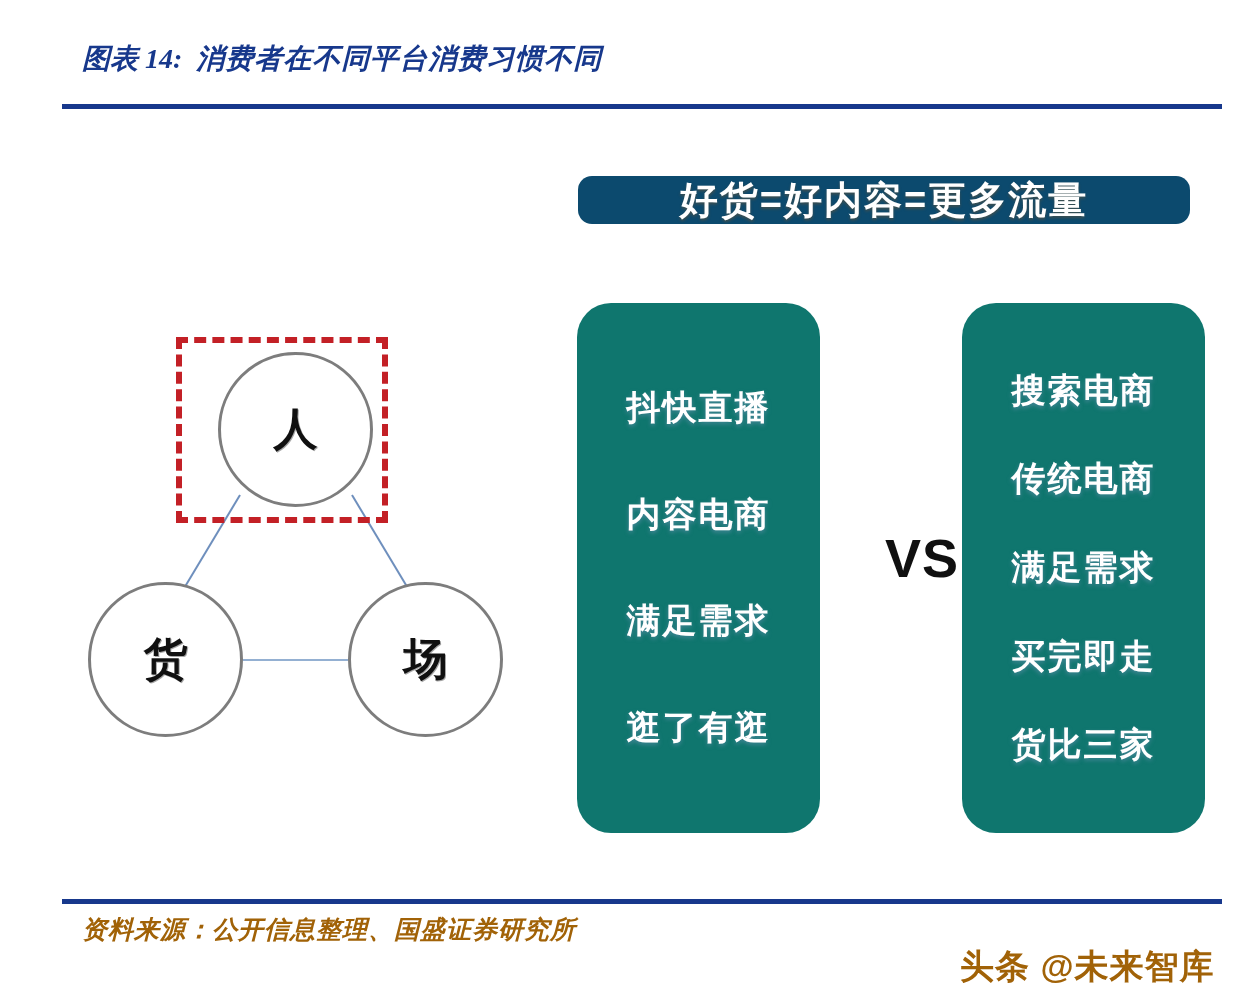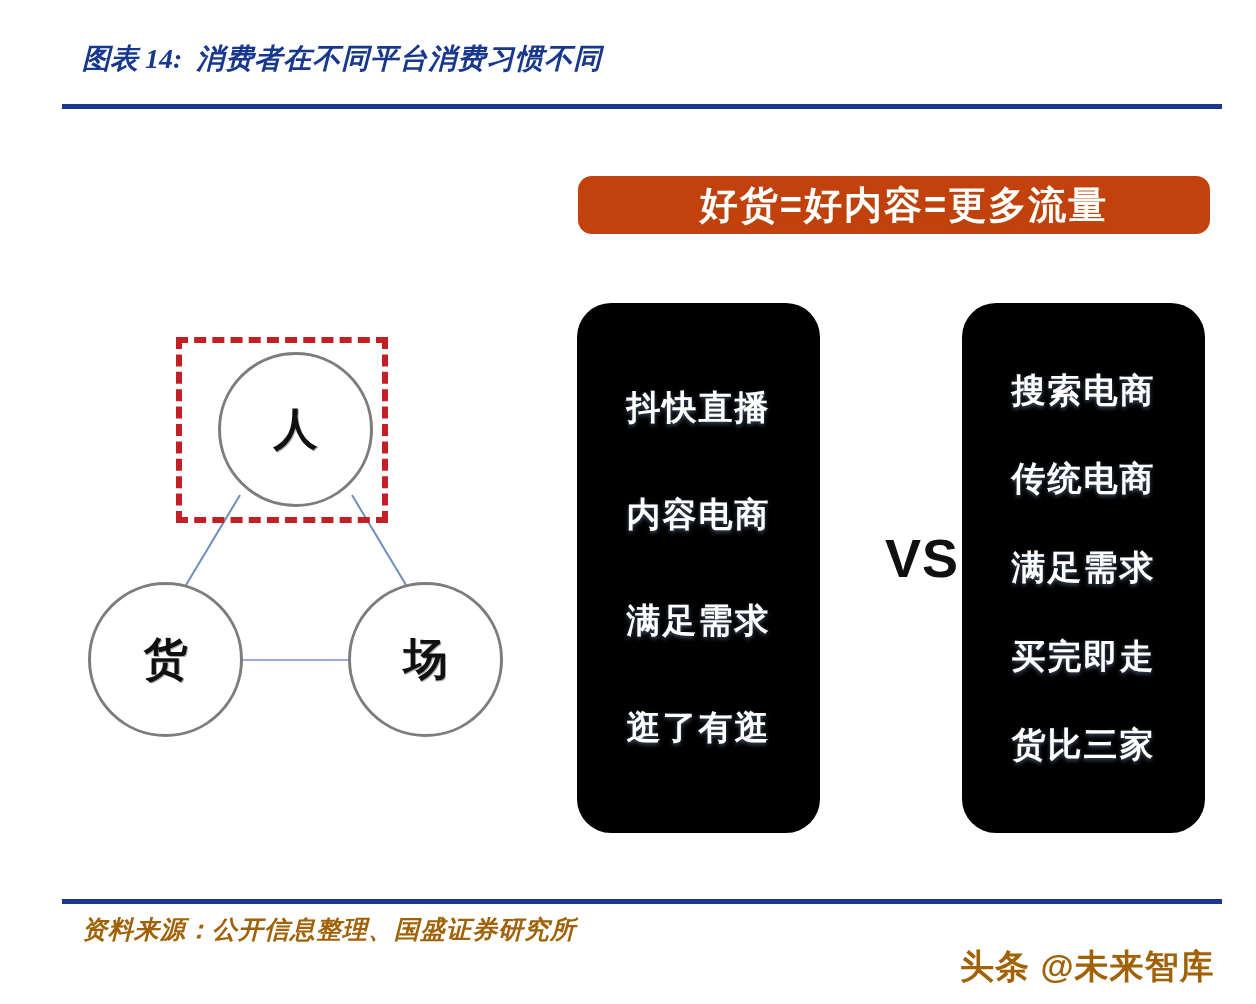--- a/index.html
+++ b/index.html
@@ -108,44 +108,43 @@
     box-sizing: border-box;
     background: transparent;
   }
 
   
   #banner {
     position: absolute;
     left: 578px;
     top: 176px;
     width: 612px;
-    height: 58px;
-    background: #c2410c;
+    height: 48px;
+    background: #0c4a6e;
     border-radius: 14px;
     display: flex;
     align-items: center;
     justify-content: center;
-    padding-left: 20px;
   }
   #banner-text {
     font-size: 38px;
     font-weight: bold;
     color: #ffffff;
     letter-spacing: 2px;
     text-shadow: 0 2px 3px rgba(160,90,20,0.35);
     white-space: nowrap;
   }
 
   
   .panel {
     position: absolute;
     top: 303px;
     width: 243px;
     height: 530px;
-    background: #000000;
+    background: #0f766e;
     border-radius: 34px;
     display: flex;
     flex-direction: column;
     align-items: center;
     justify-content: space-evenly;
     padding: 22px 0;
     box-sizing: border-box;
   }
   #panel-left  { left: 577px; }
   #panel-right { left: 962px; }

